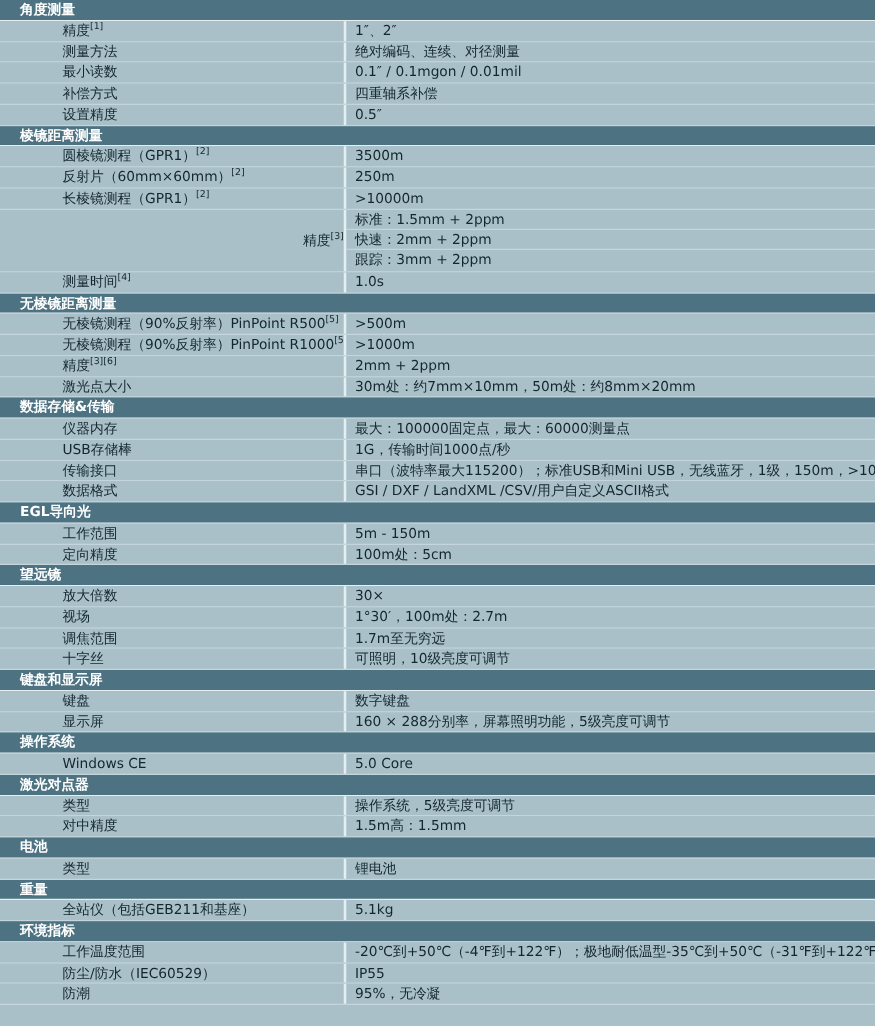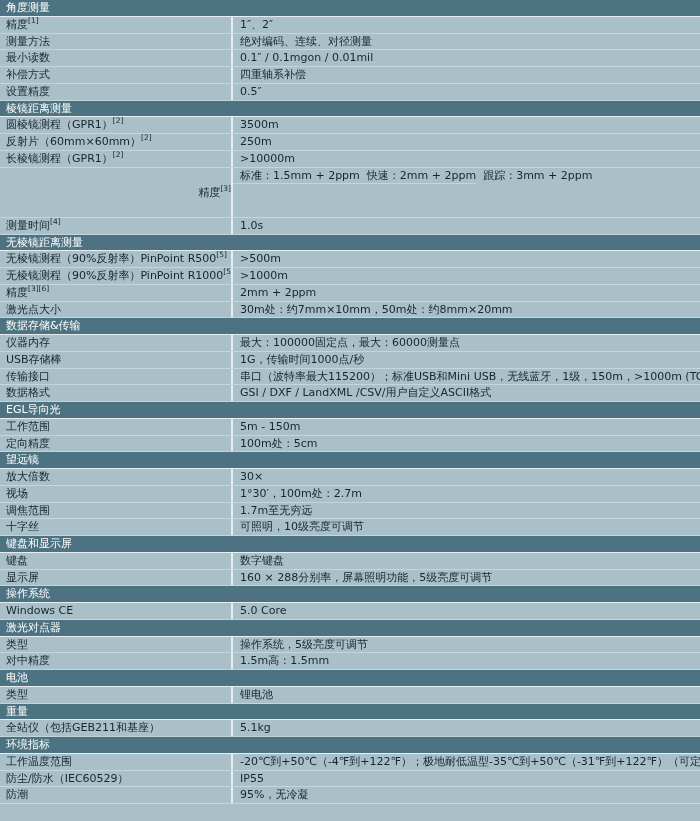--- a/index.html
+++ b/index.html
@@ -11,54 +11,55 @@
     font-family: "DejaVu Sans", "Liberation Sans", sans-serif;
     font-size: 11px;
     color: var(--text, #14262e);
   }
   .sec {
     height: var(--rh, 16.755px);
     box-sizing: border-box;
     line-height: calc(var(--rh, 16.755px) - 1.5px);
     background: var(--header-bg, #4d7383);
     color: var(--header-text, #ffffff);
-    font-weight: normal;
-    padding-left: 6px;
+    font-weight: bold;
+    padding-left: 16px;
     border-bottom: 1px solid var(--vline, #e6eef1);
     white-space: nowrap;
     overflow: hidden;
   }
   .row {
     display: flex;
     height: var(--rh, 16.755px);
     box-sizing: border-box;
     border-bottom: 1px solid var(--hline, #c6d7dd);
     background: var(--row-bg, #a9c0c9);
   }
   .cell { box-sizing: border-box; white-space: nowrap; overflow: hidden; }
   .cell.label {
     width: var(--label-w, 233px);
     flex: 0 0 var(--label-w, 233px);
     border-right: 2px solid var(--vline, #e6eef1);
     padding-left: 6px;
     line-height: calc(var(--rh, 16.755px) - 1.5px);
+    margin-left: 44px;
   }
   .cell.value {
     flex: 1;
     padding-left: 7px;
     line-height: calc(var(--rh, 16.755px) - 1.5px);
   }
   .row.span { height: calc(var(--rh, 16.755px) * 3); }
   .row.span .cell.label {
     display: flex;
     align-items: center;
     line-height: normal;
     justify-content: flex-end;
   }
-  .vals { flex: 1; display: flex; flex-direction: row; min-width: 0; }
+  .vals { flex: 1; display: flex; flex-direction: column; min-width: 0; }
   .subrow {
     height: var(--rh, 16.755px);
     box-sizing: border-box;
     padding-left: 7px;
     line-height: calc(var(--rh, 16.755px) - 1.5px);
     border-bottom: 1px solid var(--hline, #c6d7dd);
     white-space: nowrap;
     overflow: hidden;
   }
   .subrow:last-child { border-bottom: none; }

